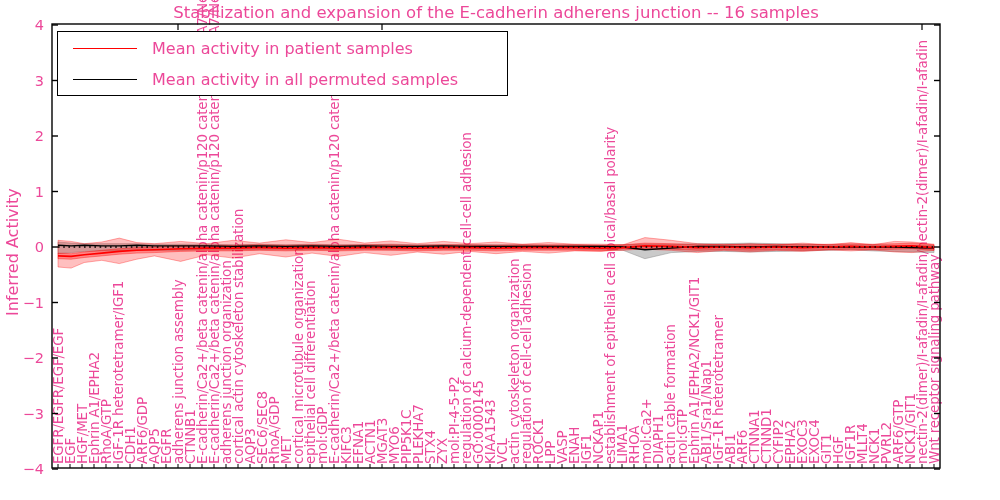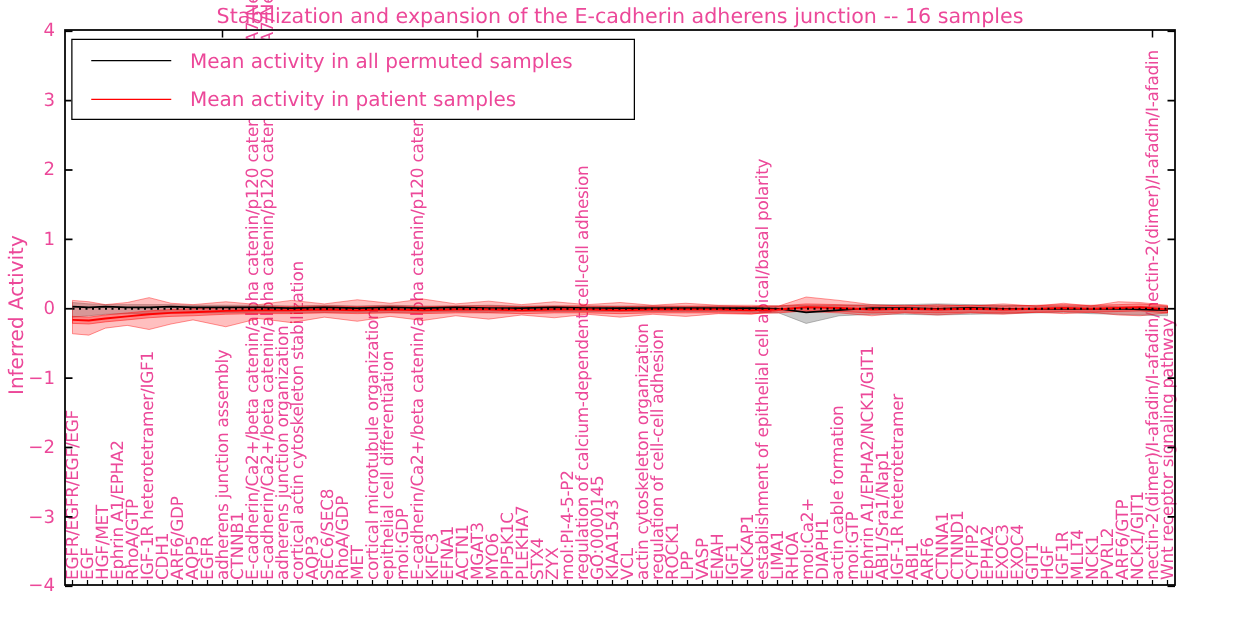--- a/index.html
+++ b/index.html
@@ -214,21 +214,21 @@
       <line x1="886" y1="468" x2="886" y2="464" stroke="#000" stroke-width="1"></line>
       <line x1="898" y1="468" x2="898" y2="464" stroke="#000" stroke-width="1"></line>
       <line x1="910" y1="468" x2="910" y2="464" stroke="#000" stroke-width="1"></line>
       <line x1="922" y1="468" x2="922" y2="464" stroke="#000" stroke-width="1"></line>
       <line x1="922" y1="24" x2="922" y2="30" stroke="#000" stroke-width="1.2"></line>
       <line x1="934" y1="468" x2="934" y2="464" stroke="#000" stroke-width="1"></line>
     </svg>
 
   <div class="legend">
     <div class="legend-row">
+      <span class="legend-line" style="border-top-color: rgb(255, 0, 0);"></span>
+      <span class="legend-label">Mean activity in patient samples</span>
+    </div>
+    <div class="legend-row">
       <span class="legend-line" style="border-top-color: rgb(0, 0, 0);"></span>
       <span class="legend-label">Mean activity in all permuted samples</span>
     </div>
-    <div class="legend-row">
-      <span class="legend-line" style="border-top-color: rgb(255, 0, 0);"></span>
-      <span class="legend-label">Mean activity in patient samples</span>
-    </div>
   </div>
 </div>
 
 </body></html>

